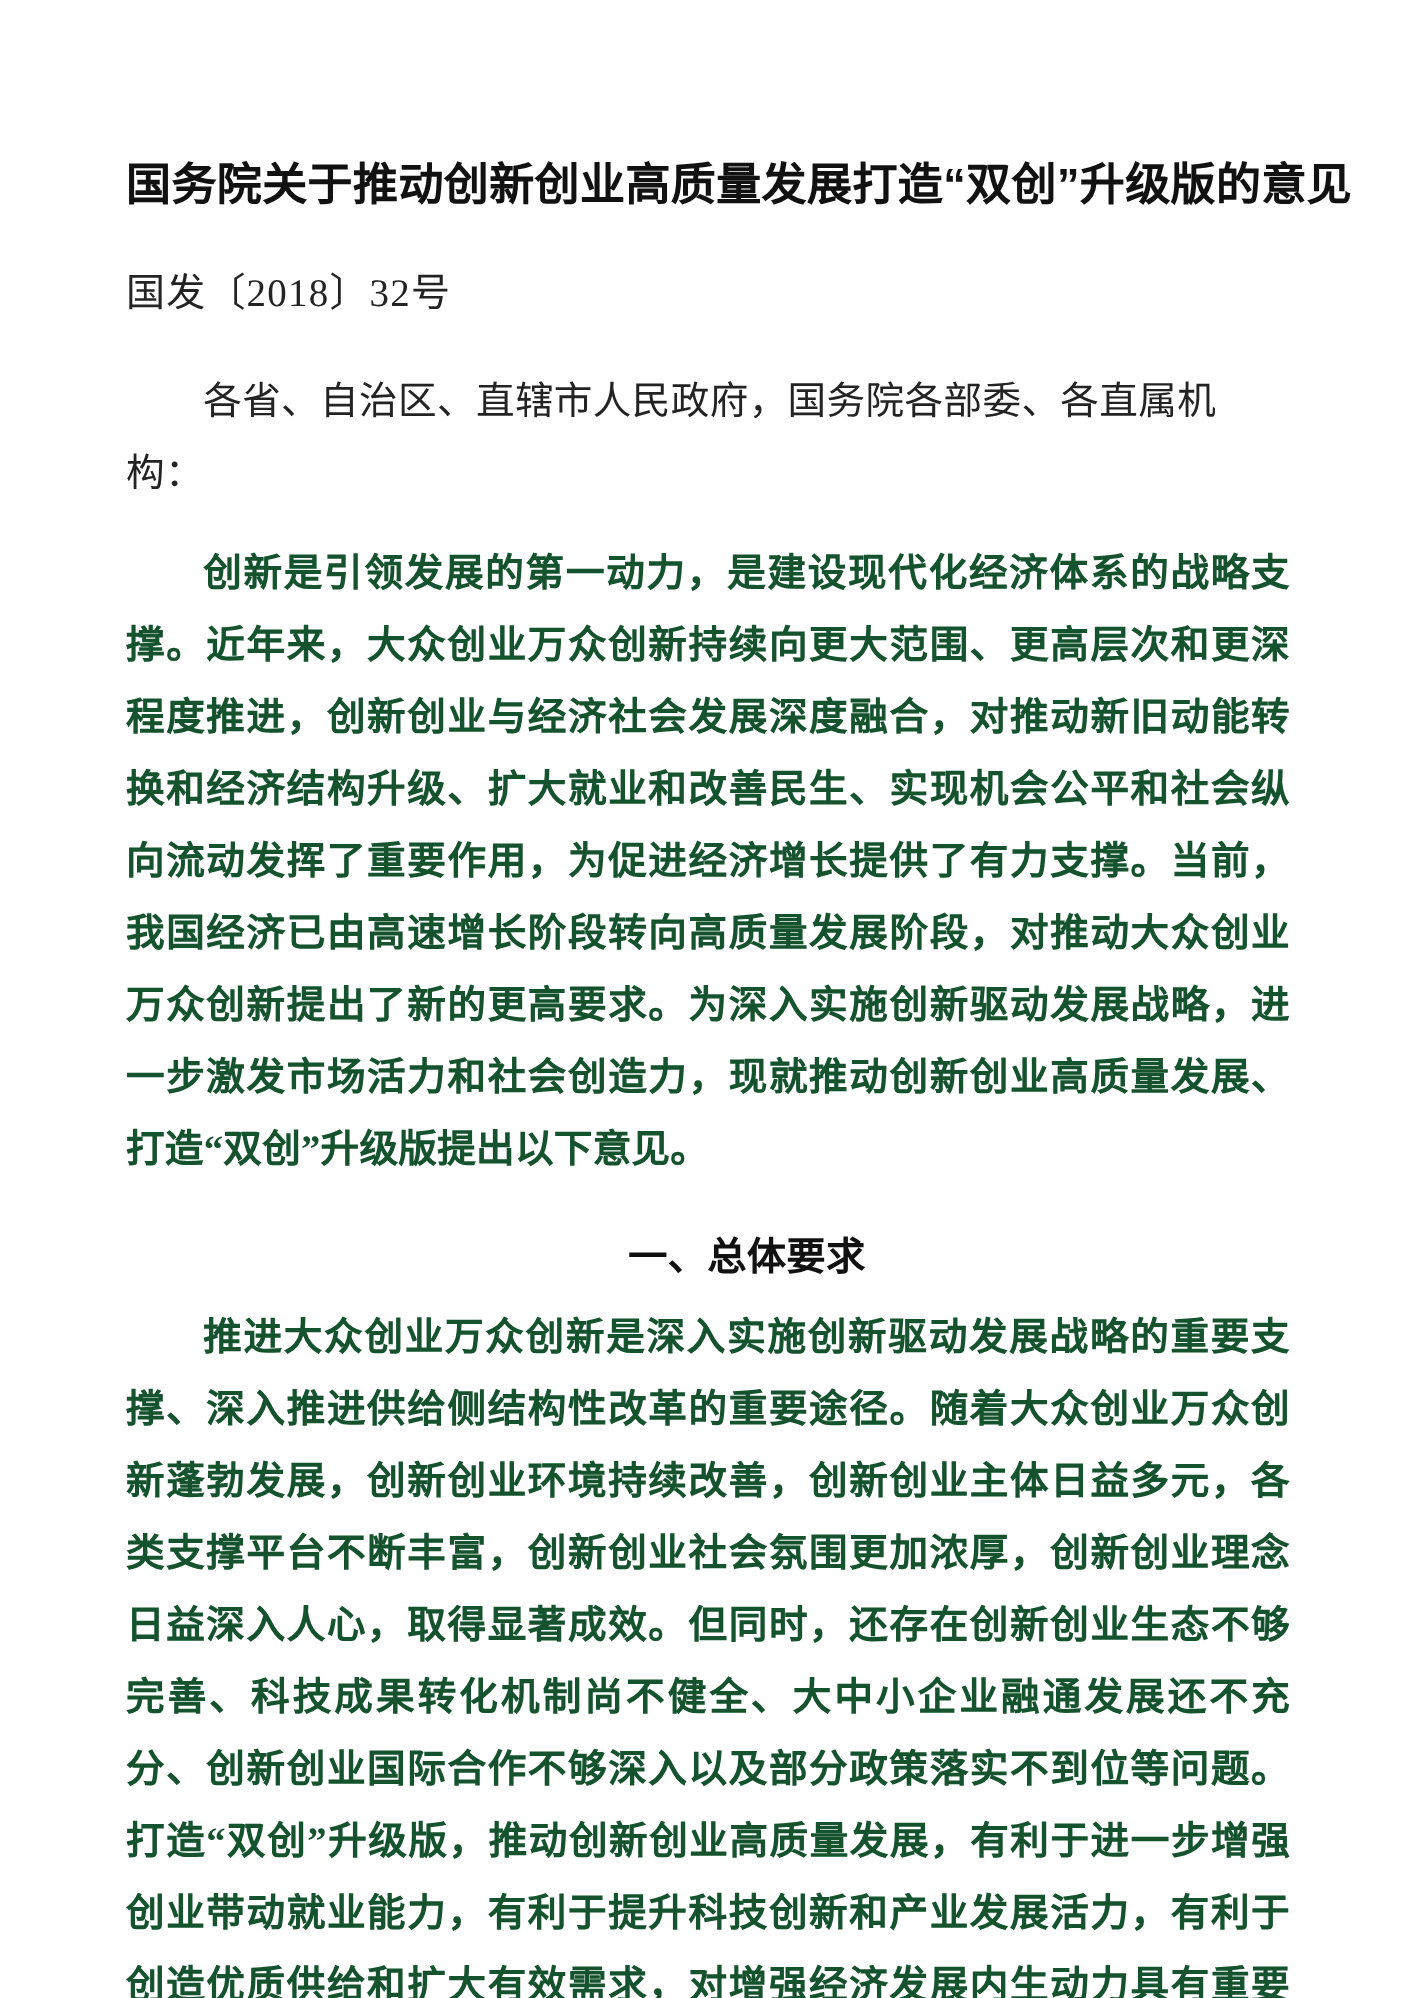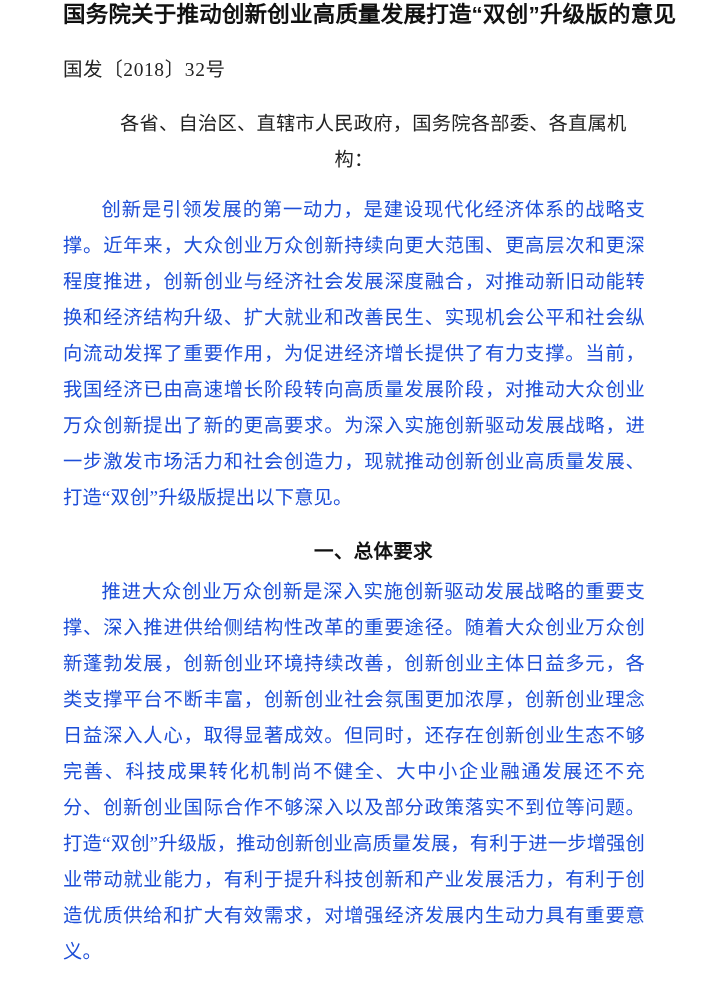--- a/index.html
+++ b/index.html
@@ -24,20 +24,21 @@
   .content {
     position: absolute;
     left: 63px;
     top: 0;
     width: 582px;
   }
 
   
   .doc-title {
     margin: 0;
+    padding-top: 78px;
     text-align: center;
     font-size: 22.5px;
     font-weight: bold;
     letter-spacing: 0.2px;
     line-height: 1.35;
     color: #111111;
     font-family: "Liberation Sans", "DejaVu Sans", sans-serif;
     white-space: nowrap;
   }
 
@@ -53,37 +54,37 @@
 
   
   .recipient {
     margin: 0;
     padding-top: 22px;
     font-size: 19.3px;
     line-height: 36px;
     text-indent: 2em;
     letter-spacing: 0.2px;
     color: #232323;
-    text-align: center;
   }
 
   
   .para {
     margin: 0;
     padding-top: 14px;
     font-size: 19.3px;
     line-height: 36px;
     text-indent: 2em;
     text-align: justify;
     text-justify: inter-ideograph;
     letter-spacing: 0.15px;
-    color: #1d4ed8;
+    color: #14532d;
     word-break: break-all;
     hanging-punctuation: none;
     line-break: loose;
+    font-weight: bold;
   }
 
   .para.tight {
     padding-top: 6px;
   }
 
   
   .section-heading {
     margin: 0;
     padding-top: 18px;

